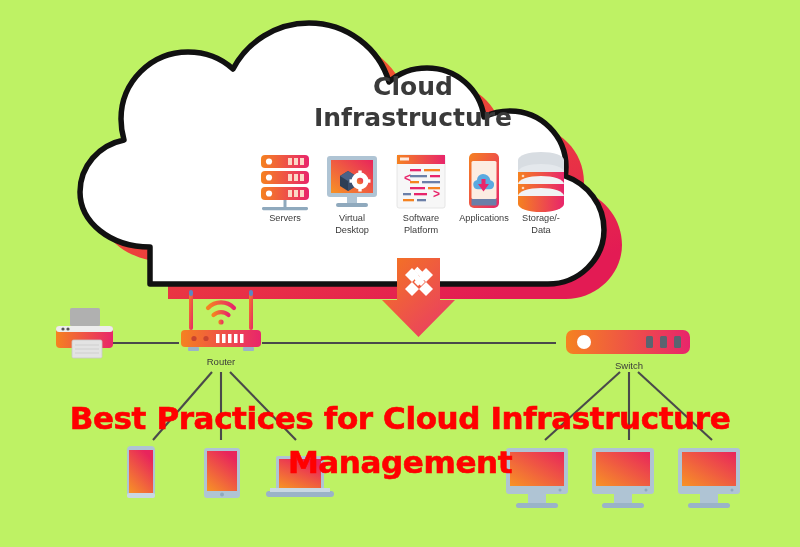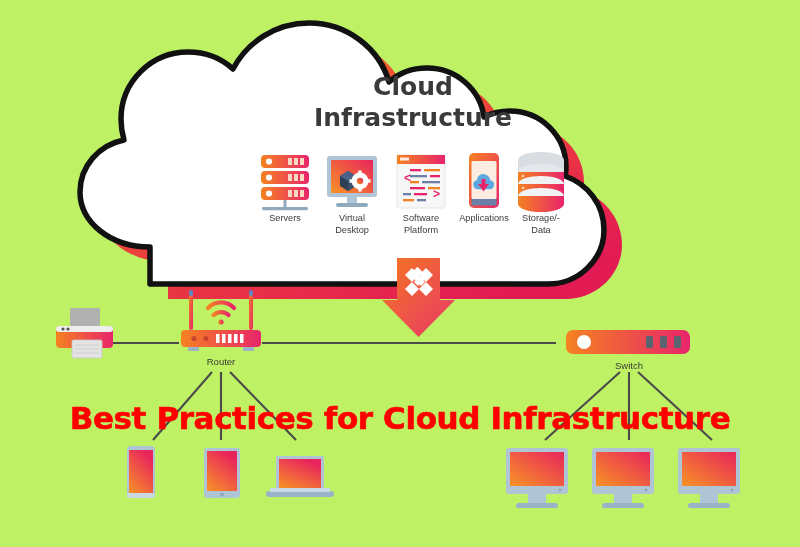--- a/index.html
+++ b/index.html
@@ -389,15 +389,16 @@
         <rect x="682" y="452" width="54" height="34" fill="url(#gradScreen)"></rect>
         <circle cx="732" cy="490" r="1.5" fill="#8FA9BD"></circle>
         <rect x="700" y="494" width="18" height="9" fill="#AFC4D4"></rect>
         <rect x="688" y="503" width="42" height="5" rx="2.5" fill="#9AB3C8"></rect>
       </g>
     </g>
   </svg>
 
   <div class="overlay-title">
     <div>Best Practices for Cloud Infrastructure</div>
+    <div>Management</div>
   </div>
 
 </div>
 
 </body></html>

